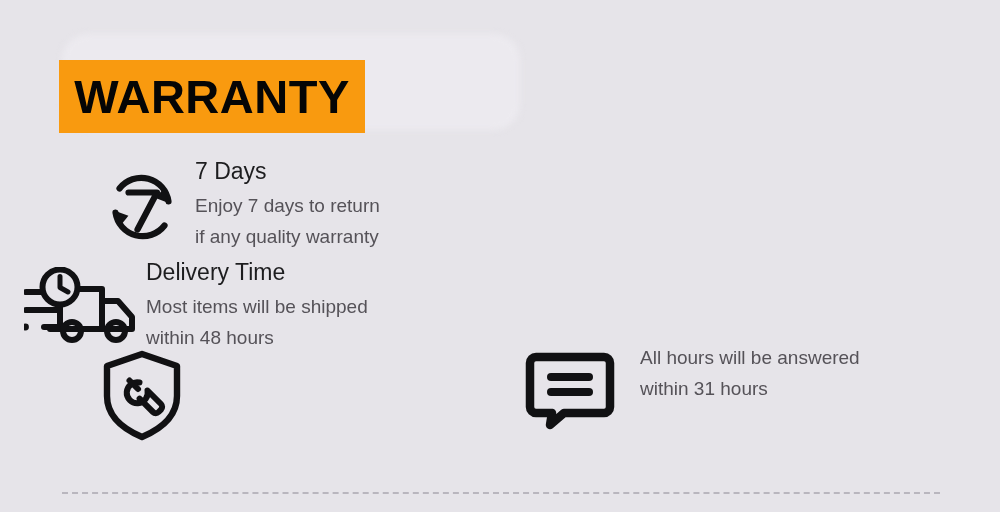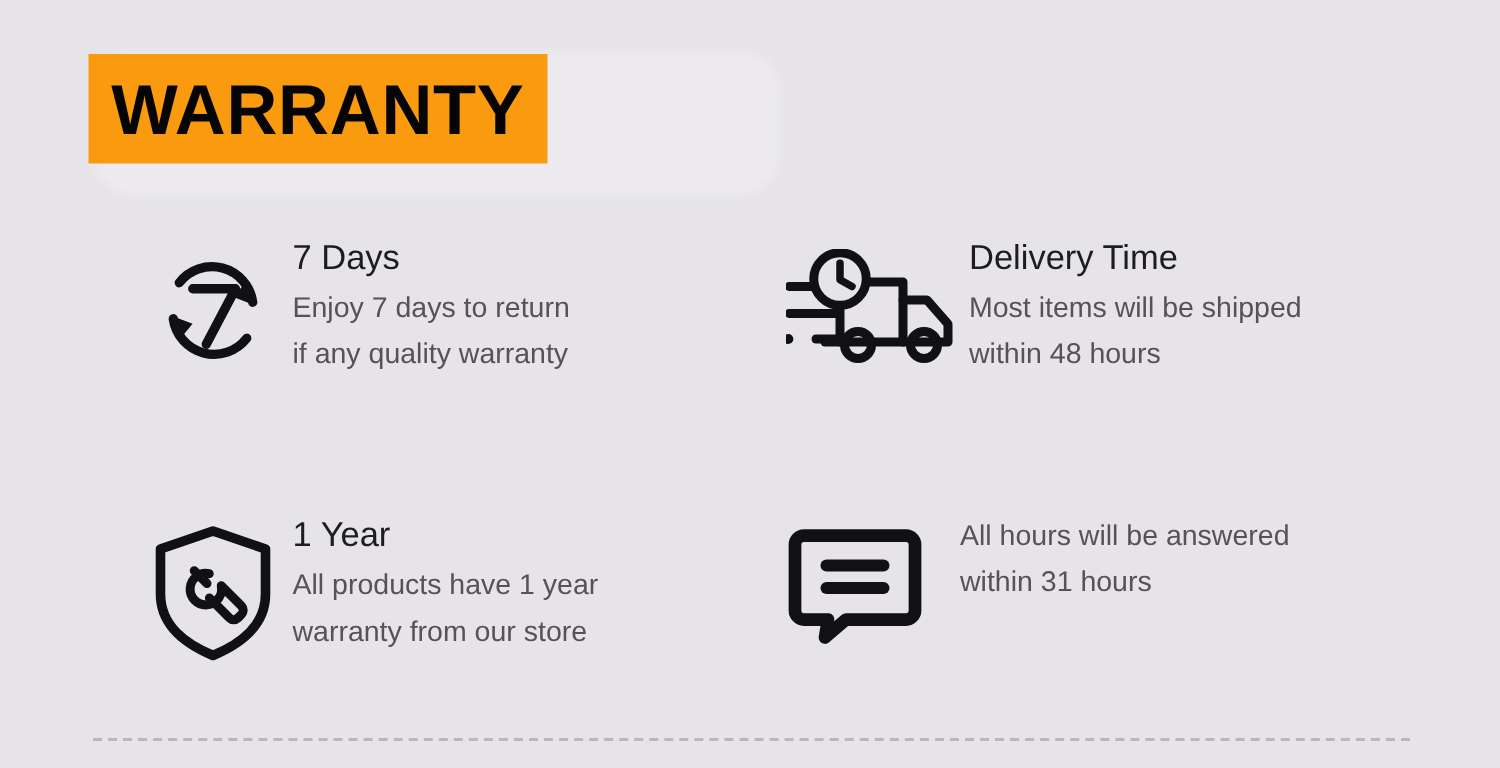--- a/index.html
+++ b/index.html
@@ -31,21 +31,21 @@
     width: 458px;
     height: 96px;
     background: #eceaef;
     border-radius: 26px;
     filter: blur(3px);
   }
 
   .banner {
     position: absolute;
     left: 59px;
-    top: 36px;
+    top: 60px;
     width: 306px;
     height: 73px;
     background: #f99a0f;
     display: flex;
     align-items: center;
     justify-content: center;
   }
   .banner-text {
     font-family: "Liberation Sans", sans-serif;
     font-weight: 700;
@@ -60,21 +60,21 @@
     position: absolute;
     left: 0;
     top: 152px;
     width: 1000px;
   }
 
   .row {
     display: flex;
     width: 1000px;
   }
-  .row-top { height: 185px; }
+  .row-top { height: 185px; flex-direction: column; }
 
   .cell {
     display: flex;
     align-items: flex-start;
   }
   .cell-left {
     width: 500px;
     padding-left: 99px;
     box-sizing: border-box;
   }
@@ -201,25 +201,20 @@
       <div class="cell cell-left">
         <div class="icon-box">
           <svg width="86" height="94" viewBox="0 0 86 94">
             <path d="M43 5 L78 17 V47 C78 68 62 80 43 88 C24 80 8 68 8 47 V17 Z" fill="none" stroke="#111113" stroke-width="6.4" stroke-linejoin="round"></path>
             <g fill="none" stroke="#111113" stroke-width="6" stroke-linecap="round" stroke-linejoin="round">
               <path d="M40.5 33.5 a10.5 10.5 0 1 0 8.0 8.0 L62 55 a4 4 0 0 1 0 5.6 l-2.4 2.4 a4 4 0 0 1 -5.6 0 L40.6 49.6"></path>
               <path d="M30.5 31.5 L39.0 40.0"></path>
             </g>
           </svg>
         </div>
-        <div class="text-box">
-          <p class="feature-title">1 Year</p>
-          <p class="feature-line">All products have 1 year</p>
-          <p class="feature-line">warranty from our store</p>
-        </div>
       </div>
 
       <div class="cell cell-right">
         <div class="icon-box bubble-box">
           <svg width="92" height="84" viewBox="0 0 92 84">
             <path d="M12 8 H80 a6 6 0 0 1 6 6 V58 a6 6 0 0 1 -6 6 H40 L26 76 L28 64 H12 a6 6 0 0 1 -6 -6 V14 a6 6 0 0 1 6 -6 Z" fill="none" stroke="#111113" stroke-width="8.5" stroke-linejoin="round"></path>
             <g stroke="#111113" stroke-width="8" stroke-linecap="round">
               <path d="M27 28 H65"></path>
               <path d="M27 43 H65"></path>
             </g>

